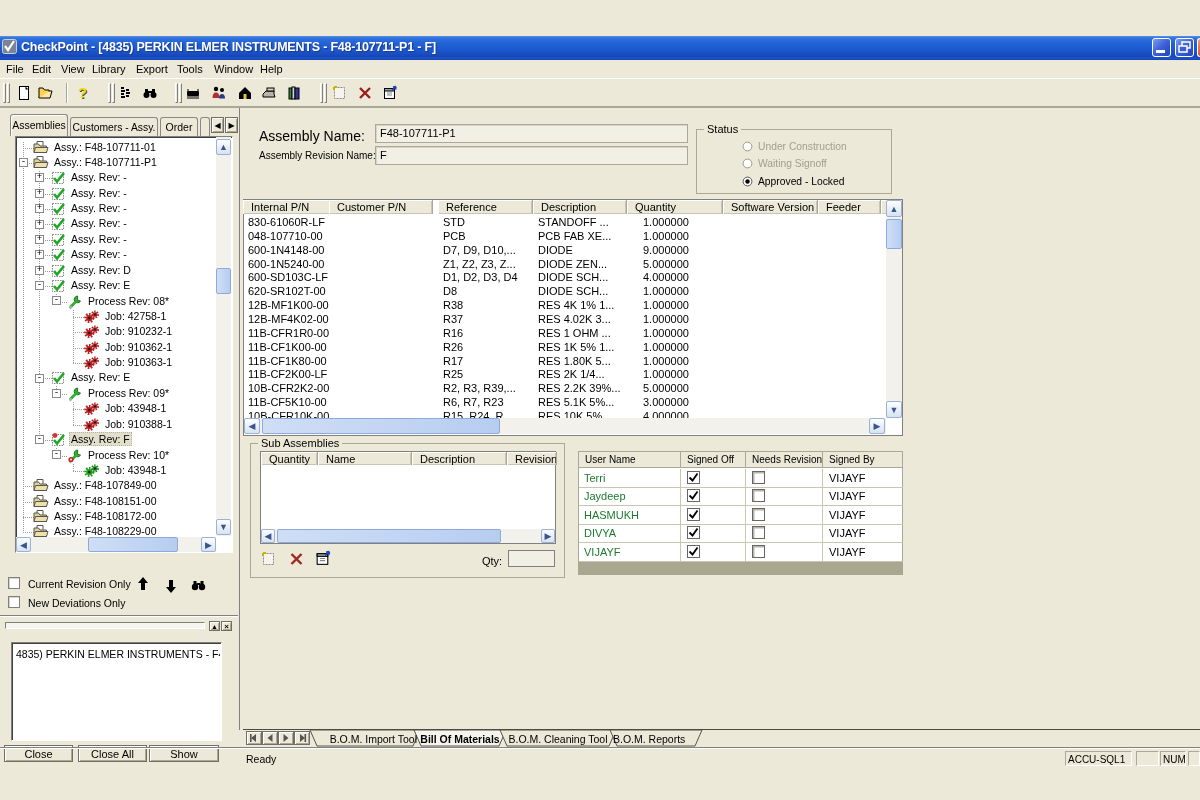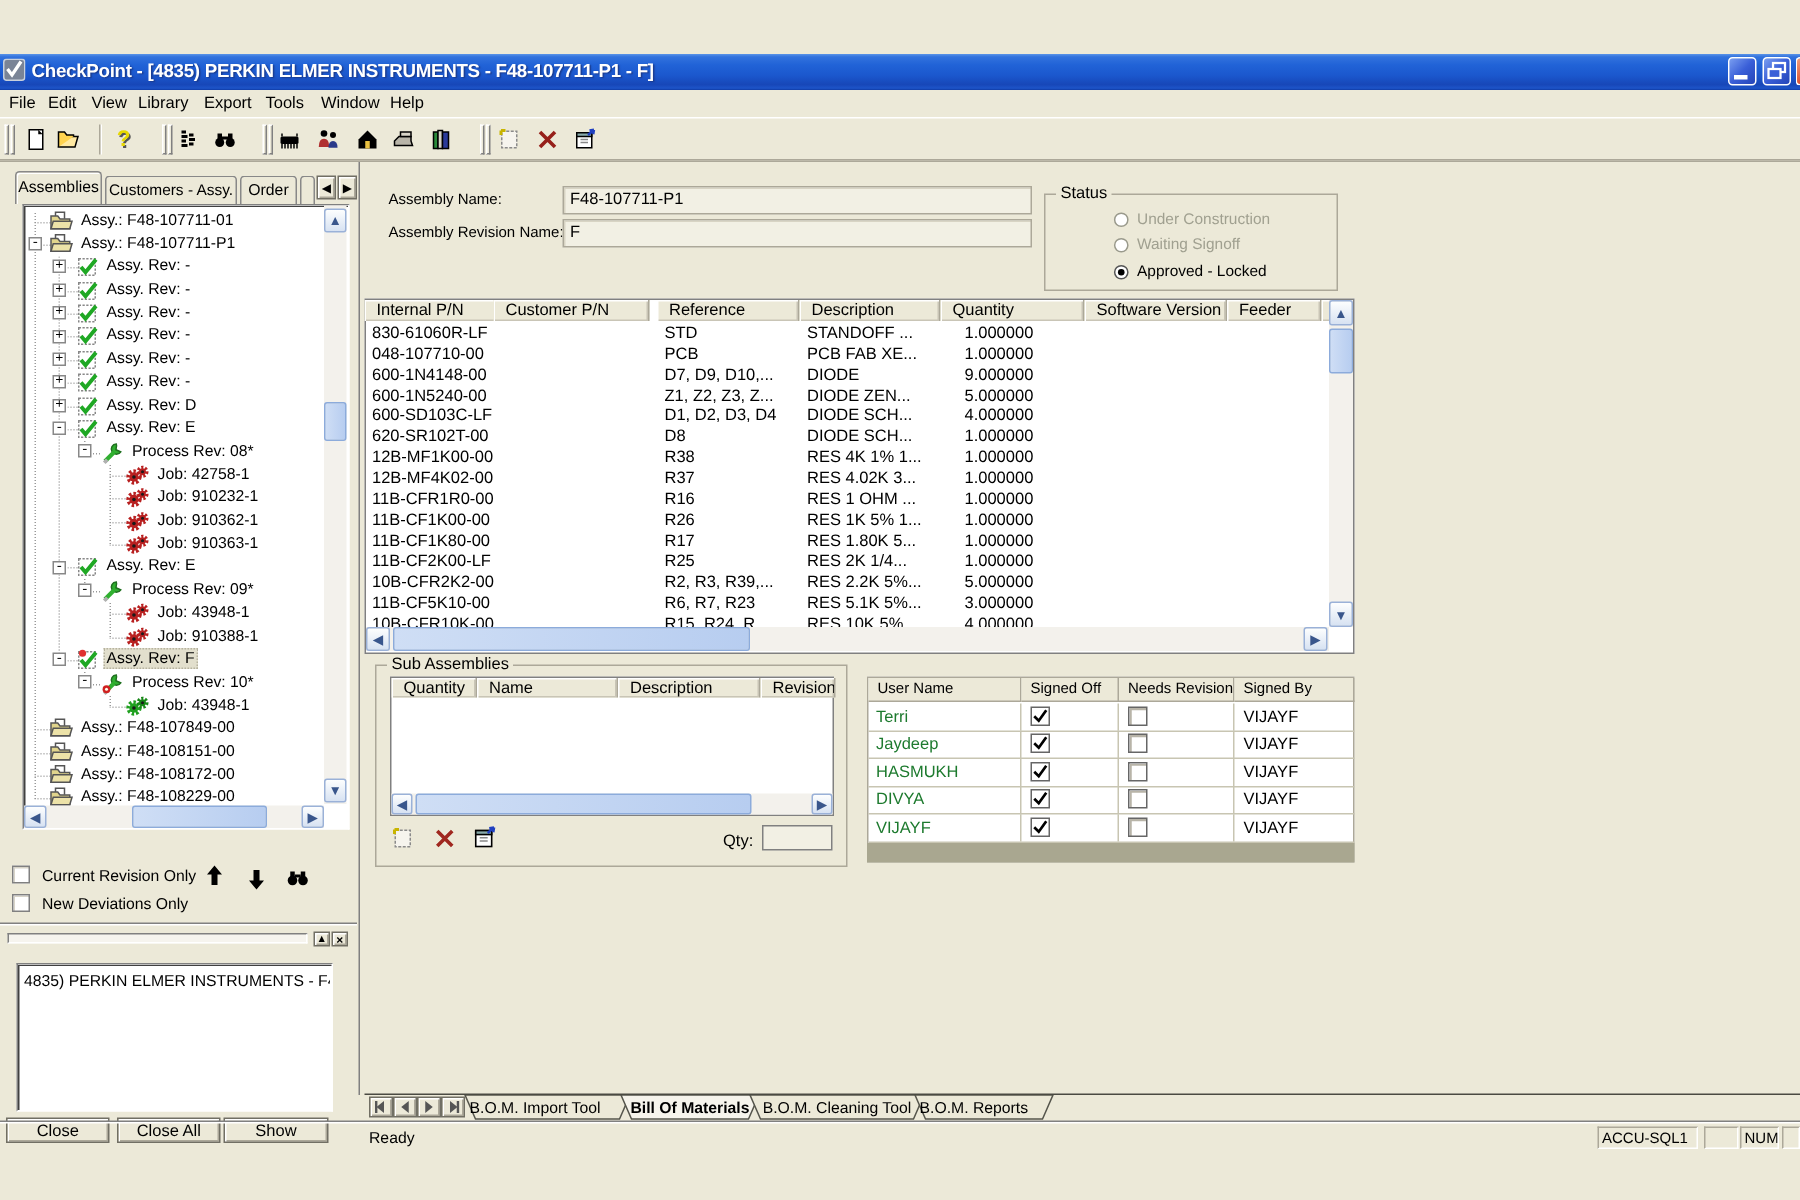--- a/index.html
+++ b/index.html
@@ -368,21 +368,21 @@
 <div class="btn a" style="left:221px;top:621px;width:11px;height:10px;font-size:8px;line-height:9px;font-weight:bold">×</div>
 <div class="a" style="left:11px;top:642px;width:211px;height:99px;background:#fff;border:1px solid;border-color:#808080 #fff #fff #808080;box-shadow:inset 1px 1px 0 #404040"></div>
 <div class="a" style="left:16px;top:648px;width:204px;font-size:10.5px;white-space:nowrap;overflow:hidden">4835) PERKIN ELMER INSTRUMENTS - F48</div>
 <div class="btn a" style="left:4px;top:745px;width:69px;height:17px;line-height:16px;font-size:11px">Close</div>
 <div class="btn a" style="left:78px;top:745px;width:69px;height:17px;line-height:16px;font-size:11px">Close All</div>
 <div class="btn a" style="left:149px;top:745px;width:70px;height:17px;line-height:16px;font-size:11px">Show</div>
 <div class="a" style="left:239px;top:108px;width:1px;height:622px;background:#808080"></div>
 <div class="a" style="left:0px;top:107px;width:1200px;height:1px;background:#aca899"></div>
 <div class="a" style="left:0px;top:747px;width:1200px;height:1px;background:#808080"></div>
 <div class="a" style="left:0px;top:748px;width:1200px;height:1px;background:#fff"></div>
-<div class="a" style="left:259px;top:128px;font-size:10px">Assembly Name:</div>
+<div class="a" style="left:259px;top:128px;font-size:14px">Assembly Name:</div>
 <div class="a" style="left:259px;top:150px;font-size:10px">Assembly Revision Name:</div>
 <div class="a" style="left:375px;top:124px;width:313px;height:19px;background:#f2f0e4;border:1px solid #aca899;box-shadow:inset 1px 1px 0 #d8d4c4">
     <span style="position:absolute;left:4px;top:2px">F48-107711-P1</span>
   </div>
 <div class="a" style="left:375px;top:146px;width:313px;height:19px;background:#f2f0e4;border:1px solid #aca899;box-shadow:inset 1px 1px 0 #d8d4c4">
     <span style="position:absolute;left:4px;top:2px">F</span>
   </div>
 <div class="gb" style="left:696px;top:129px;width:196px;height:65px"></div>
 <div class="gbl" style="left:704px;top:123px">Status</div>
 <svg class="a" style="left:742px;top:141px" width="11" height="11" viewBox="0 0 11 11">
@@ -452,21 +452,21 @@
 <div class="cell" style="left:248px;top:354.5px;width:94px">11B-CF1K80-00</div>
 <div class="cell" style="left:443px;top:354.5px;width:89px">R17</div>
 <div class="cell" style="left:538px;top:354.5px;width:88px">RES 1.80K 5...</div>
 <div class="cell" style="left:643px;top:354.5px;width:79px">1.000000</div>
 <div class="cell" style="left:248px;top:368.4px;width:94px">11B-CF2K00-LF</div>
 <div class="cell" style="left:443px;top:368.4px;width:89px">R25</div>
 <div class="cell" style="left:538px;top:368.4px;width:88px">RES 2K 1/4...</div>
 <div class="cell" style="left:643px;top:368.4px;width:79px">1.000000</div>
 <div class="cell" style="left:248px;top:382.2px;width:94px">10B-CFR2K2-00</div>
 <div class="cell" style="left:443px;top:382.2px;width:89px">R2, R3, R39,...</div>
-<div class="cell" style="left:538px;top:382.2px;width:88px">RES 2.2K 5%...</div>
+<div class="cell" style="left:538px;top:382.2px;width:88px">RES 2.2K 39%...</div>
 <div class="cell" style="left:643px;top:382.2px;width:79px">5.000000</div>
 <div class="cell" style="left:248px;top:396.1px;width:94px">11B-CF5K10-00</div>
 <div class="cell" style="left:443px;top:396.1px;width:89px">R6, R7, R23</div>
 <div class="cell" style="left:538px;top:396.1px;width:88px">RES 5.1K 5%...</div>
 <div class="cell" style="left:643px;top:396.1px;width:79px">3.000000</div>
 <div class="cell" style="left:248px;top:409.9px;width:94px">10B-CFR10K-00</div>
 <div class="cell" style="left:443px;top:409.9px;width:89px">R15, R24, R...</div>
 <div class="cell" style="left:538px;top:409.9px;width:88px">RES 10K 5%</div>
 <div class="cell" style="left:643px;top:409.9px;width:79px">4.000000</div>
 <div class="a sbtrack" style="left:886px;top:200px;width:16px;height:218px"></div>
@@ -573,20 +573,20 @@
 <div class="btn a" style="left:294px;top:731px;width:16px;height:14px;overflow:hidden"><svg width="14" height="12">
       <path d="M10 6 L5 2 V10 Z" fill="#555"></path>
       <rect x="9.5" y="2" width="1.6" height="8" fill="#555"></rect>
     </svg></div>
 <svg class="a" style="left:240px;top:730px" width="700" height="17" viewBox="0 0 700 17">
     <polygon points="70,0 180,0 173,16 77,16" fill="#ece9d8" stroke="#55554c" stroke-width="1"></polygon>
     <polygon points="174,0 266,0 259,16 181,16" fill="#f6f4ec" stroke="#55554c" stroke-width="1"></polygon>
     <polygon points="260,0 376,0 369,16 267,16" fill="#ece9d8" stroke="#55554c" stroke-width="1"></polygon>
     <polygon points="370,0 462,0 455,16 377,16" fill="#ece9d8" stroke="#55554c" stroke-width="1"></polygon>
   </svg>
-<div class="a" style="left:313px;top:733px;width:104px;text-align:left;font-size:10.5px;font-weight:normal;white-space:nowrap">B.O.M. Import Tool</div>
+<div class="a" style="left:313px;top:733px;width:104px;text-align:right;font-size:10.5px;font-weight:normal;white-space:nowrap">B.O.M. Import Tool</div>
 <div class="a" style="left:417px;top:733px;width:86px;text-align:center;font-size:10.5px;font-weight:bold;white-space:nowrap">Bill Of Materials</div>
 <div class="a" style="left:503px;top:733px;width:110px;text-align:center;font-size:10.5px;font-weight:normal;white-space:nowrap">B.O.M. Cleaning Tool</div>
 <div class="a" style="left:613px;top:733px;width:86px;text-align:left;font-size:10.5px;font-weight:normal;white-space:nowrap">B.O.M. Reports</div>
 <div class="a" style="left:246px;top:753px;font-size:10.5px">Ready</div>
 <div class="a" style="left:1065px;top:751px;width:67px;height:15px;border:1px solid;border-color:#aca899 #fff #fff #aca899;font-size:10px;padding:1.5px 0 0 2px;white-space:nowrap;overflow:hidden">ACCU-SQL1</div>
 <div class="a" style="left:1136px;top:751px;width:23px;height:15px;border:1px solid;border-color:#aca899 #fff #fff #aca899;font-size:10px;padding:1.5px 0 0 2px;white-space:nowrap;overflow:hidden"></div>
 <div class="a" style="left:1160px;top:751px;width:26px;height:15px;border:1px solid;border-color:#aca899 #fff #fff #aca899;font-size:10px;padding:1.5px 0 0 2px;white-space:nowrap;overflow:hidden">NUM</div>
 <div class="a" style="left:1188px;top:751px;width:12px;height:15px;border:1px solid;border-color:#aca899 #fff #fff #aca899;font-size:10px;padding:1.5px 0 0 2px;white-space:nowrap;overflow:hidden"></div>
 </body></html>

